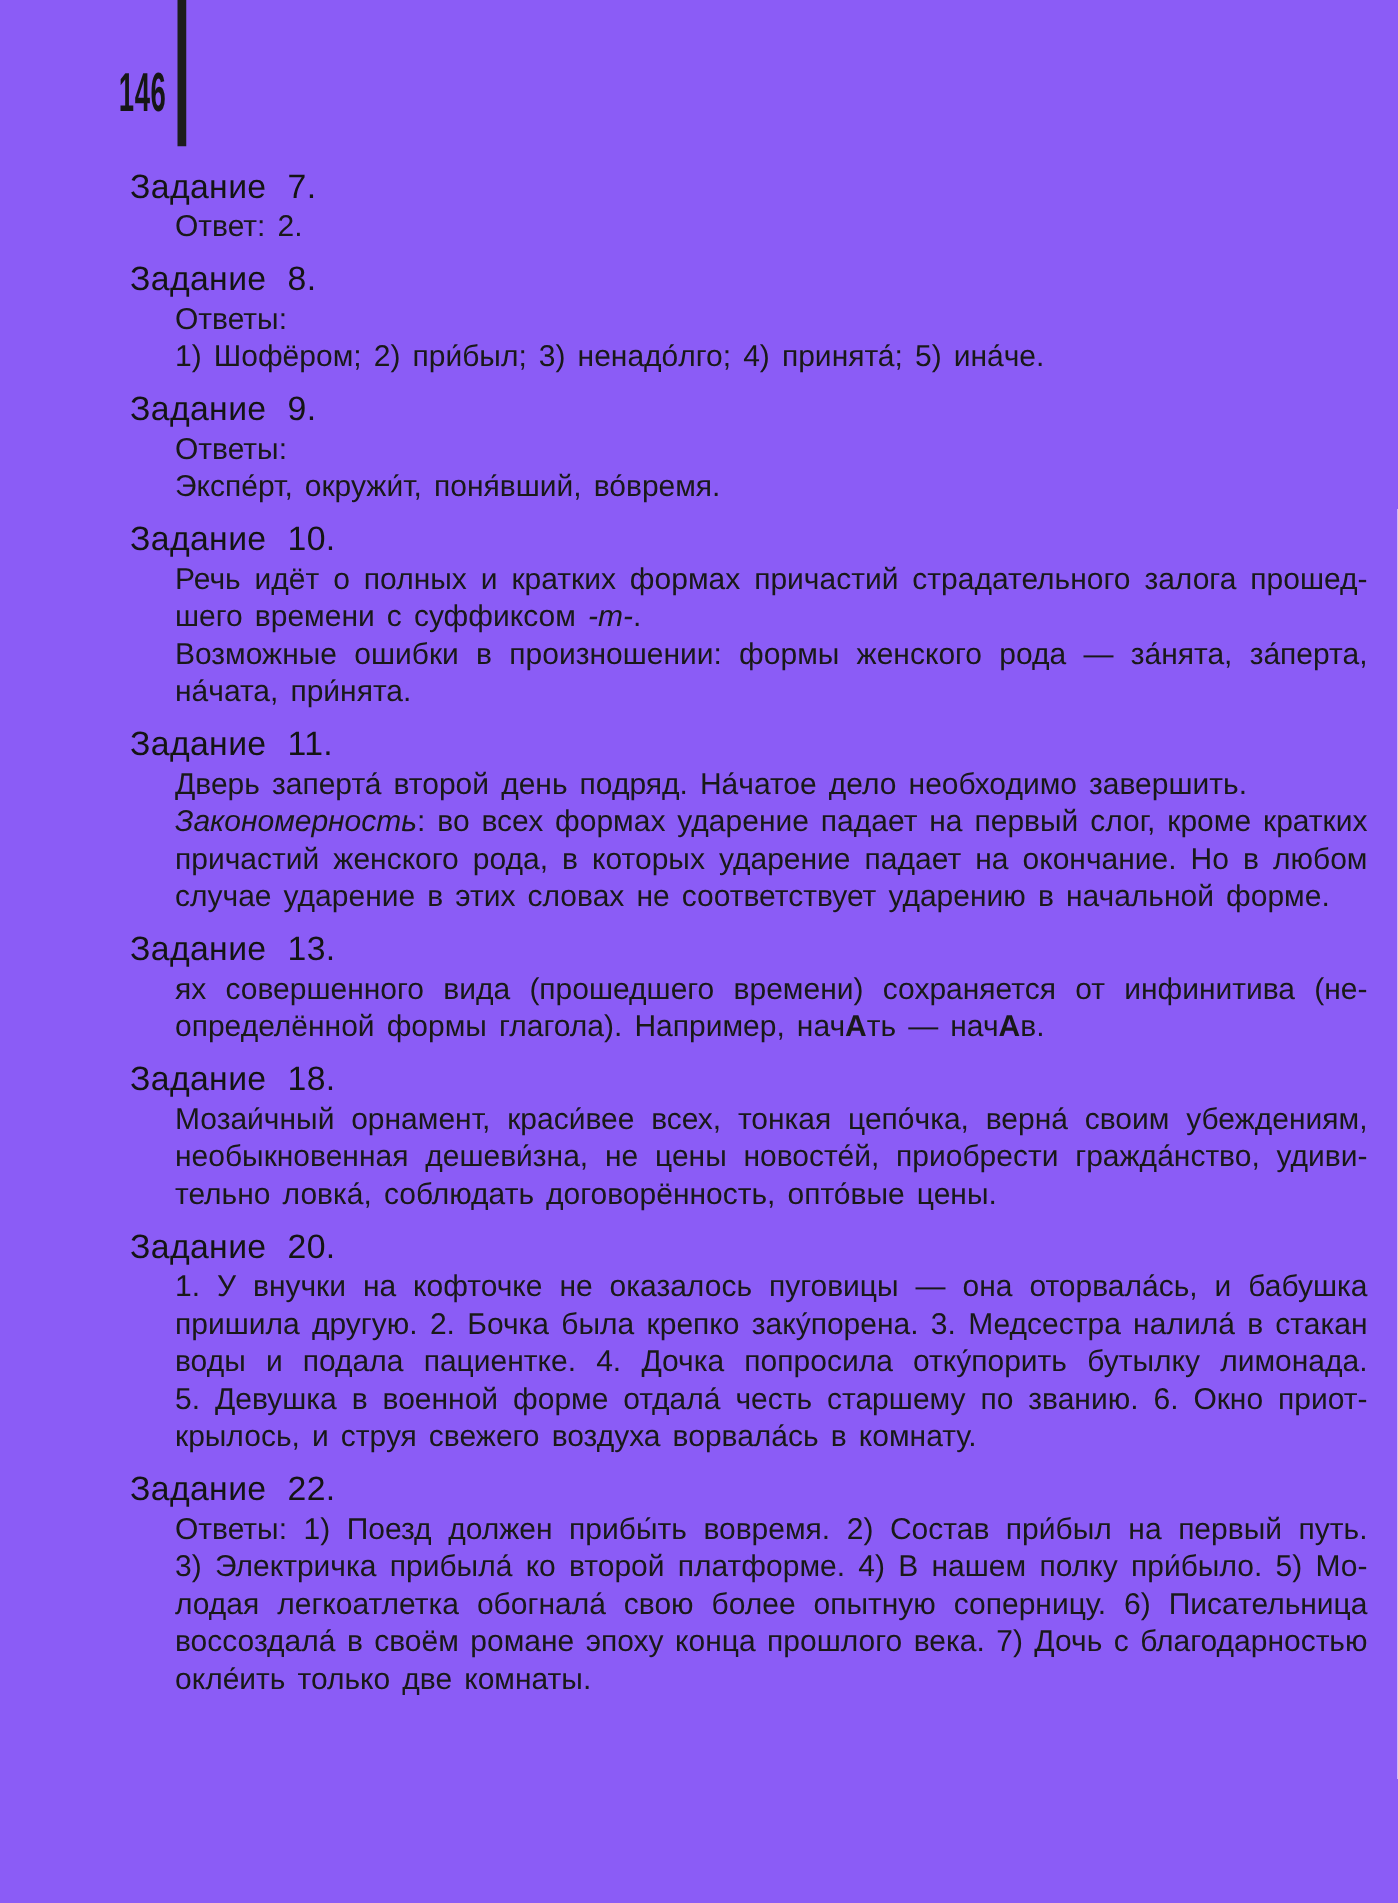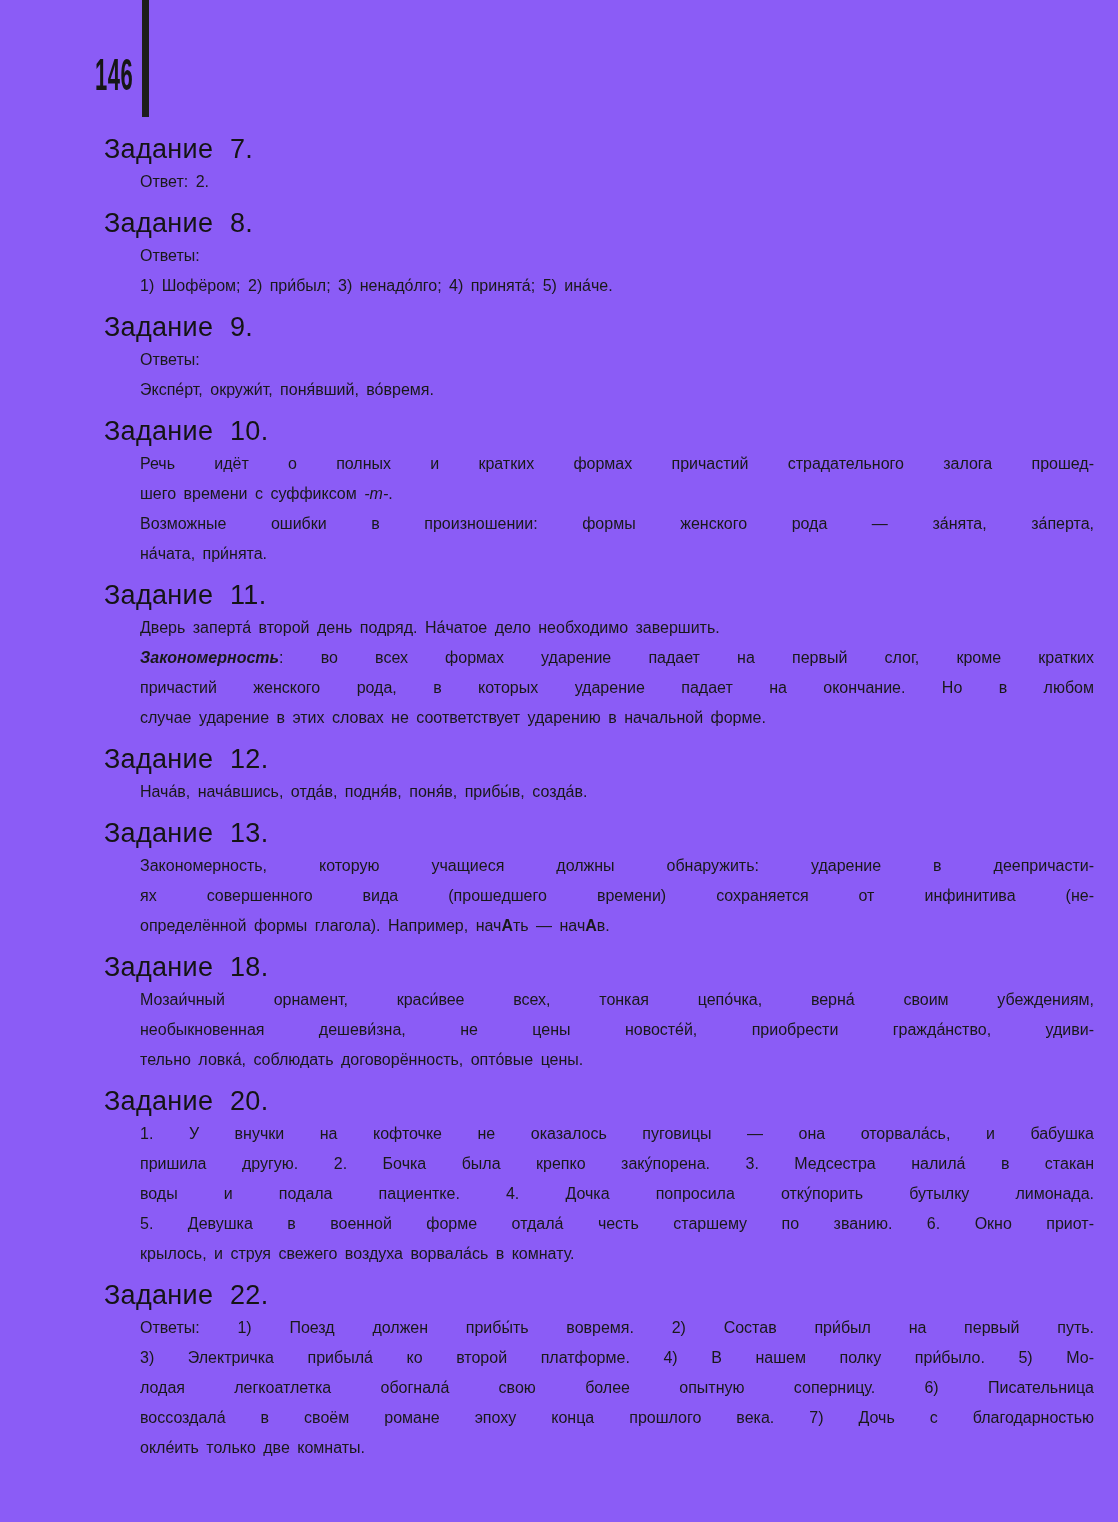--- a/index.html
+++ b/index.html
@@ -51,33 +51,33 @@
     word-spacing: 9px;
     letter-spacing: 0.3px;
     color: #141414;
   }
   .task-body {
     margin-left: 36px;
     width: 954px;
   }
   .line {
     margin: 0;
-    font-size: 16px;
+    font-size: 24px;
     line-height: 30px;
     word-spacing: 3px;
     text-align: left;
   }
   .line.just {
     text-align: justify;
     text-align-last: justify;
     text-justify: inter-word;
     word-spacing: 0;
   }
   .run-i  { font-style: italic; }
-  .run-bi { font-style: italic; font-weight: 700; margin-top: 21px; }
+  .run-bi { font-style: italic; font-weight: 400; margin-top: 21px; }
   .run-b  { font-weight: 700; }
 </style>
 </head>
 <body>
 
 <div class="page">
   <div class="corner-rule"></div>
   <div class="page-number">146</div>
   <main class="content">
   <section class="task">
@@ -116,31 +116,24 @@
   <section class="task">
     <h2 class="task-heading">Задание 11.</h2>
     <div class="task-body">
           <p class="line"><span class="run">Дверь заперта́ второй день подряд. На́чатое дело необходимо завершить.</span></p>
           <p class="line just"><span class="run-bi">Закономерность</span><span class="run">: во всех формах ударение падает на первый слог, кроме кратких</span></p>
           <p class="line just"><span class="run">причастий женского рода, в которых ударение падает на окончание. Но в любом</span></p>
           <p class="line"><span class="run">случае ударение в этих словах не соответствует ударению в начальной форме.</span></p>
         </div>
   </section>
 
-  <section class="task">
-    <h2 class="task-heading">Задание 12.</h2>
-    <div class="task-body">
-          <p class="line"><span class="run">Нача́в, нача́вшись, отда́в, подня́в, поня́в, прибы́в, созда́в.</span></p>
-        </div>
-  </section>
 
   <section class="task">
     <h2 class="task-heading">Задание 13.</h2>
     <div class="task-body">
-          <p class="line just"><span class="run">Закономерность, которую учащиеся должны обнаружить: ударение в деепричасти-</span></p>
           <p class="line just"><span class="run">ях совершенного вида (прошедшего времени) сохраняется от инфинитива (не-</span></p>
           <p class="line"><span class="run">определённой формы глагола). Например, нач</span><span class="run-b">А</span><span class="run">ть — нач</span><span class="run-b">А</span><span class="run">в.</span></p>
         </div>
   </section>
 
   <section class="task">
     <h2 class="task-heading">Задание 18.</h2>
     <div class="task-body">
           <p class="line just"><span class="run">Мозаи́чный орнамент, краси́вее всех, тонкая цепо́чка, верна́ своим убеждениям,</span></p>
           <p class="line just"><span class="run">необыкновенная дешеви́зна, не цены новосте́й, приобрести гражда́нство, удиви-</span></p>

